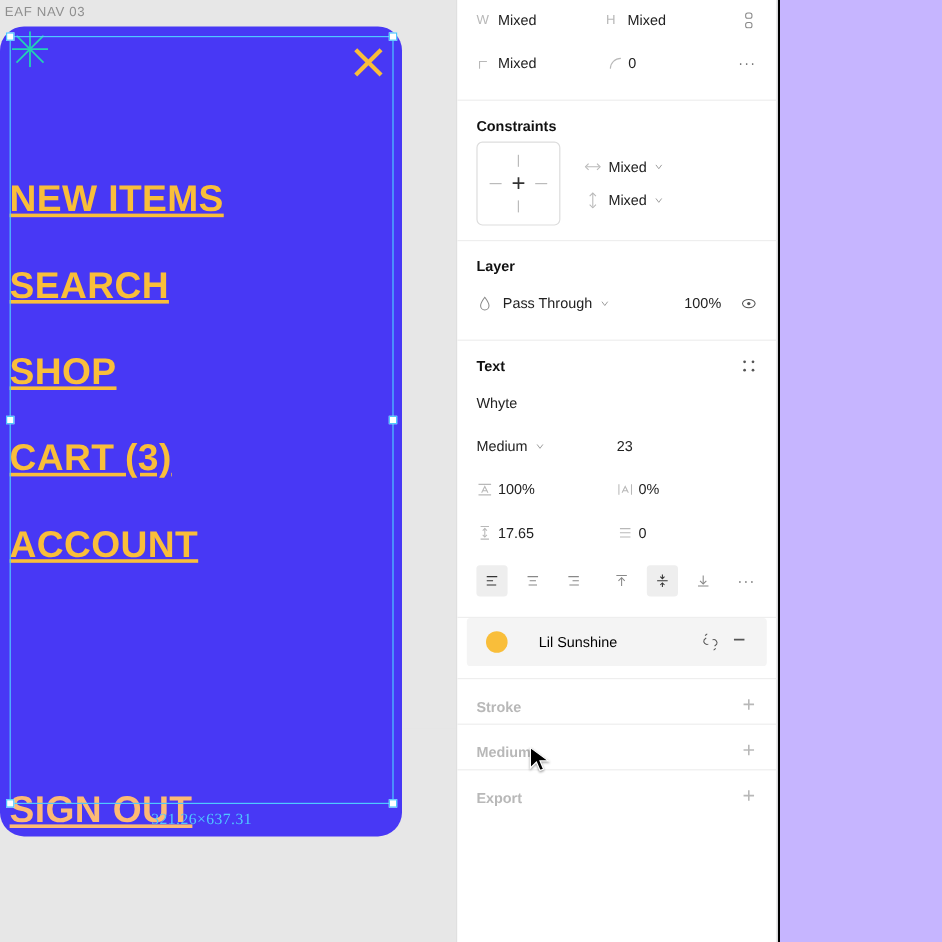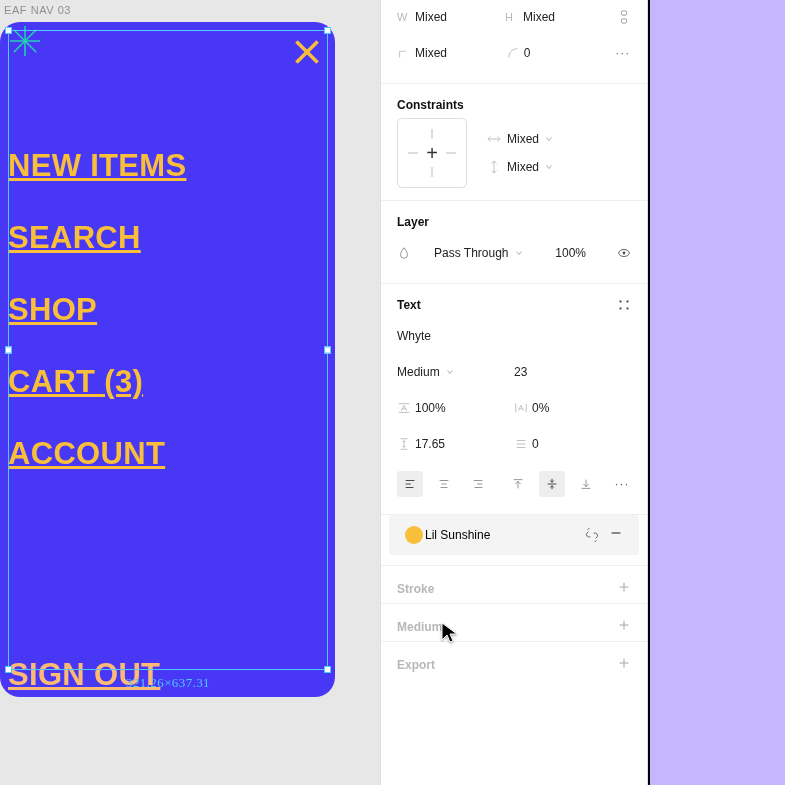--- a/index.html
+++ b/index.html
@@ -36,21 +36,21 @@
   .constraints-box { width:70px; height:70px; border:1px solid #ddd; border-radius:5px; display:flex; align-items:center; justify-content:center; }
   .cons-grid { width:48px; height:48px; position:relative; }
   .cons-grid .v1{ position:absolute; left:50%; top:0; width:1px; height:10px; background:#bbb; transform:translateX(-50%);}
   .cons-grid .v2{ position:absolute; left:50%; bottom:0; width:1px; height:10px; background:#bbb; transform:translateX(-50%);}
   .cons-grid .h1{ position:absolute; top:50%; left:0; height:1px; width:10px; background:#bbb; transform:translateY(-50%);}
   .cons-grid .h2{ position:absolute; top:50%; right:0; height:1px; width:10px; background:#bbb; transform:translateY(-50%);}
   .cons-grid .plus{ position:absolute; top:50%; left:50%; transform:translate(-50%,-50%); font-size:20px; color:#333; line-height:1; }
   .align-group { display:flex; gap:8px; }
   .align-btn { width:26px; height:26px; display:flex; align-items:center; justify-content:center; border-radius:3px; }
   .align-btn.active { background:#eee; }
-  .fill-row { display:flex; align-items:center; gap:2px; padding:0 16px; height:40px; background:#f4f4f4; margin:0 8px 10px 8px; border-radius:3px; position:relative; }
+  .fill-row { display:flex; align-items:center; gap:26px; padding:0 16px; height:40px; background:#f4f4f4; margin:0 8px 10px 8px; border-radius:3px; position:relative; }
   .swatch { width:18px; height:18px; border-radius:50%; background:#f9be3a; }
   .fill-name { font-size:12px; }
   .fill-actions { margin-left:auto; display:flex; gap:10px; align-items:center; }
   .ghost { color:#b8b8b8; }
   .more-dots { width:18px; text-align:center; color:#666; letter-spacing:1px; }
   .addminus { width:14px; height:14px; color:#555; }
   .cursor { position:absolute; top:622px; left:440px; width:20px; height:22px; z-index:50; }
   .cursor svg { filter: drop-shadow(0 1px 1px rgba(0,0,0,.4)); }
   .right-strip { flex:1; background:#c6b5ff; border-left:2px solid #000; }
 </style>
@@ -175,21 +175,21 @@
           <span>Mixed</span>
           <svg class="chev" viewBox="0 0 10 10">
                 <polyline points="2,3 5,7 8,3" fill="none" stroke="#999"></polyline>
               </svg>
         </div>
       </div>
     </div>
 
     <div class="sect-title">Layer</div>
     <div class="section" style="padding-top:0;">
-      <div class="row" style="gap:23px;">
+      <div class="row" style="gap:8px;">
         <span>
           <svg class="svgicon" viewBox="0 0 16 16">
                 <path d="M8 2 C11 6 12 8 12 10 A4 4 0 1 1 4 10 C4 8 5 6 8 2 Z" fill="none" stroke="#888"></path>
               </svg>
         </span>
         <div class="ddlabel" style="flex:1;">
           <span>Pass Through</span>
           <svg class="chev" viewBox="0 0 10 10">
                 <polyline points="2,3 5,7 8,3" fill="none" stroke="#999"></polyline>
               </svg>

